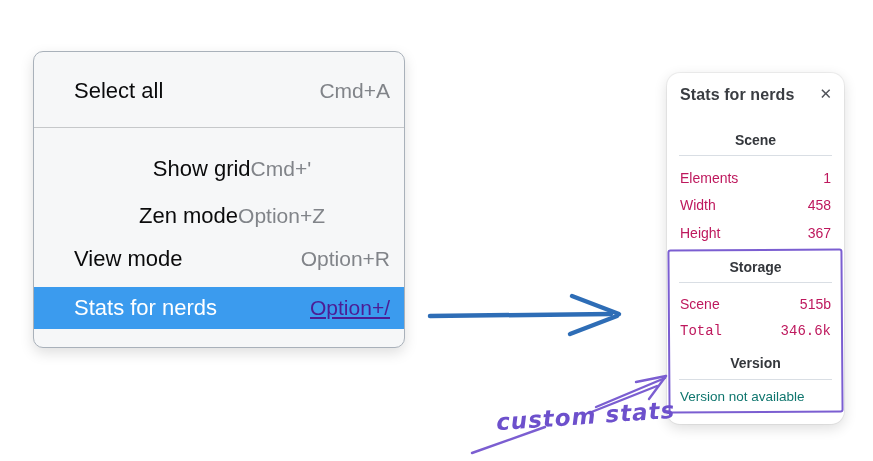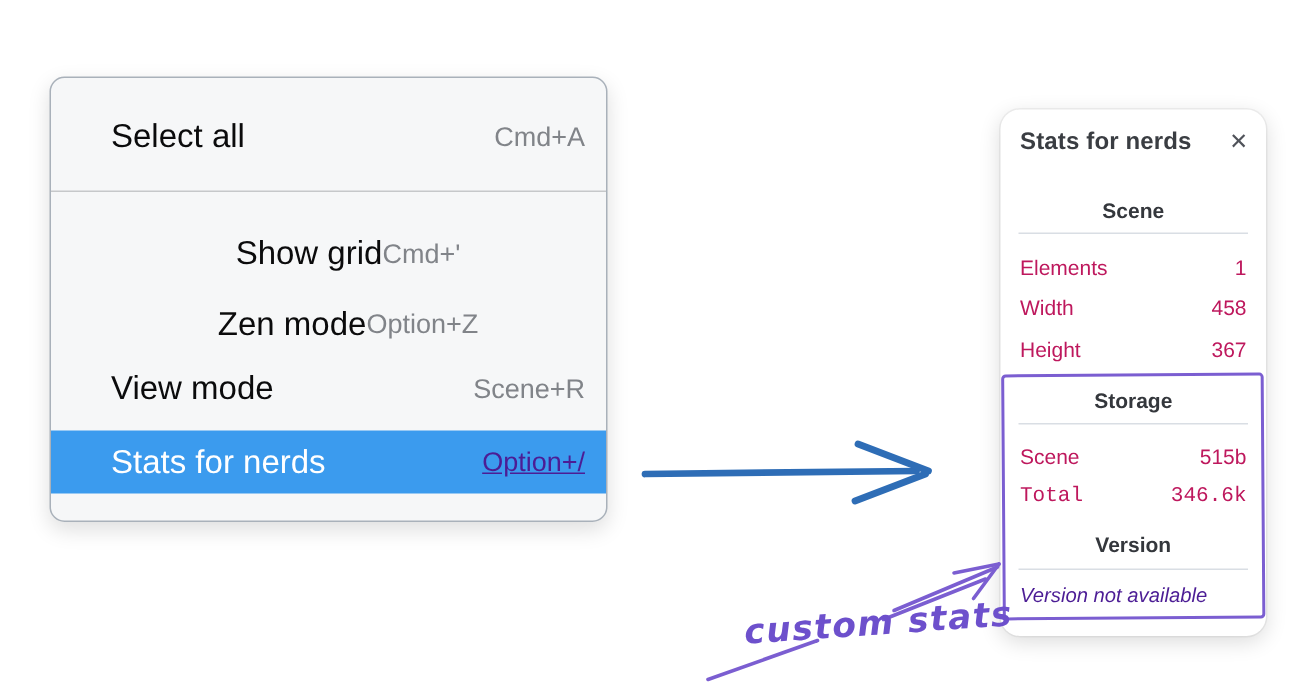--- a/index.html
+++ b/index.html
@@ -18,21 +18,21 @@
     box-shadow:0 5px 14px rgba(0,0,0,.13);
     overflow:hidden;
   }
   .mi {
     position:absolute; left:0; right:0; height:42px;
     display:flex; align-items:center; justify-content:space-between;
     padding:0 14px 0 40px;
     font-size:22px; color:#0b0b0c;
     cursor:default;
   }
-  .mi .sc { color:#818489; font-size:18px; }
+  .mi .sc { color:#818489; font-size:21px; }
   #mi-0 { top:18px; }
   .menu-divider {
     position:absolute; left:0; right:0; top:75px; height:1px;
     background:#c6c8ca;
   }
   #mi-1 { top:96px;justify-content:center; }
   #mi-2 { top:143px;justify-content:center; }
   #mi-3 { top:186px; }
   #mi-4 { top:235px; background:#3b9bee; color:#ffffff; }
   #mi-4 .sc { color:#4c1d95;text-decoration:underline; }
@@ -72,21 +72,21 @@
   .r-width   { top:122px; }
   .r-height  { top:150px;text-align:center; }
   .h-storage { top:185px; }
   .d-storage { top:209px; }
   .r-scene   { top:221px; }
   .r-total   { top:248px;font-family:Liberation Mono, monospace; }
   .h-version { top:281px; }
   .d-version { top:306px; }
   .p-note {
     position:absolute; left:13px; right:8px; top:314px;
-    font-size:13.5px; color:#4c1d95; line-height:19px; white-space:nowrap;font-style:italic;
+    font-size:13.5px; color:#0f766e; line-height:19px; white-space:nowrap;
   }
 
   
   .hl-box {
     position:absolute; left:668px; top:249px; width:175px; height:164px;
     border:2px solid #7b5ed1; border-radius:3px;
     transform:rotate(-0.4deg);
     z-index:5;
   }
 
@@ -121,21 +121,21 @@
     <div class="mi" id="mi-1">
       <span>Show grid</span>
       <span class="sc">Cmd+'</span>
     </div>
     <div class="mi" id="mi-2">
       <span>Zen mode</span>
       <span class="sc">Option+Z</span>
     </div>
     <div class="mi" id="mi-3">
       <span>View mode</span>
-      <span class="sc">Scene+R</span>
+      <span class="sc">Option+R</span>
     </div>
     <div class="mi" id="mi-4">
       <span>Stats for nerds</span>
       <span class="sc">Option+/</span>
     </div>
   </div>
 
   <div class="stats-panel">
     <div class="p-title-row">
       <span class="p-title">Stats for nerds</span>

